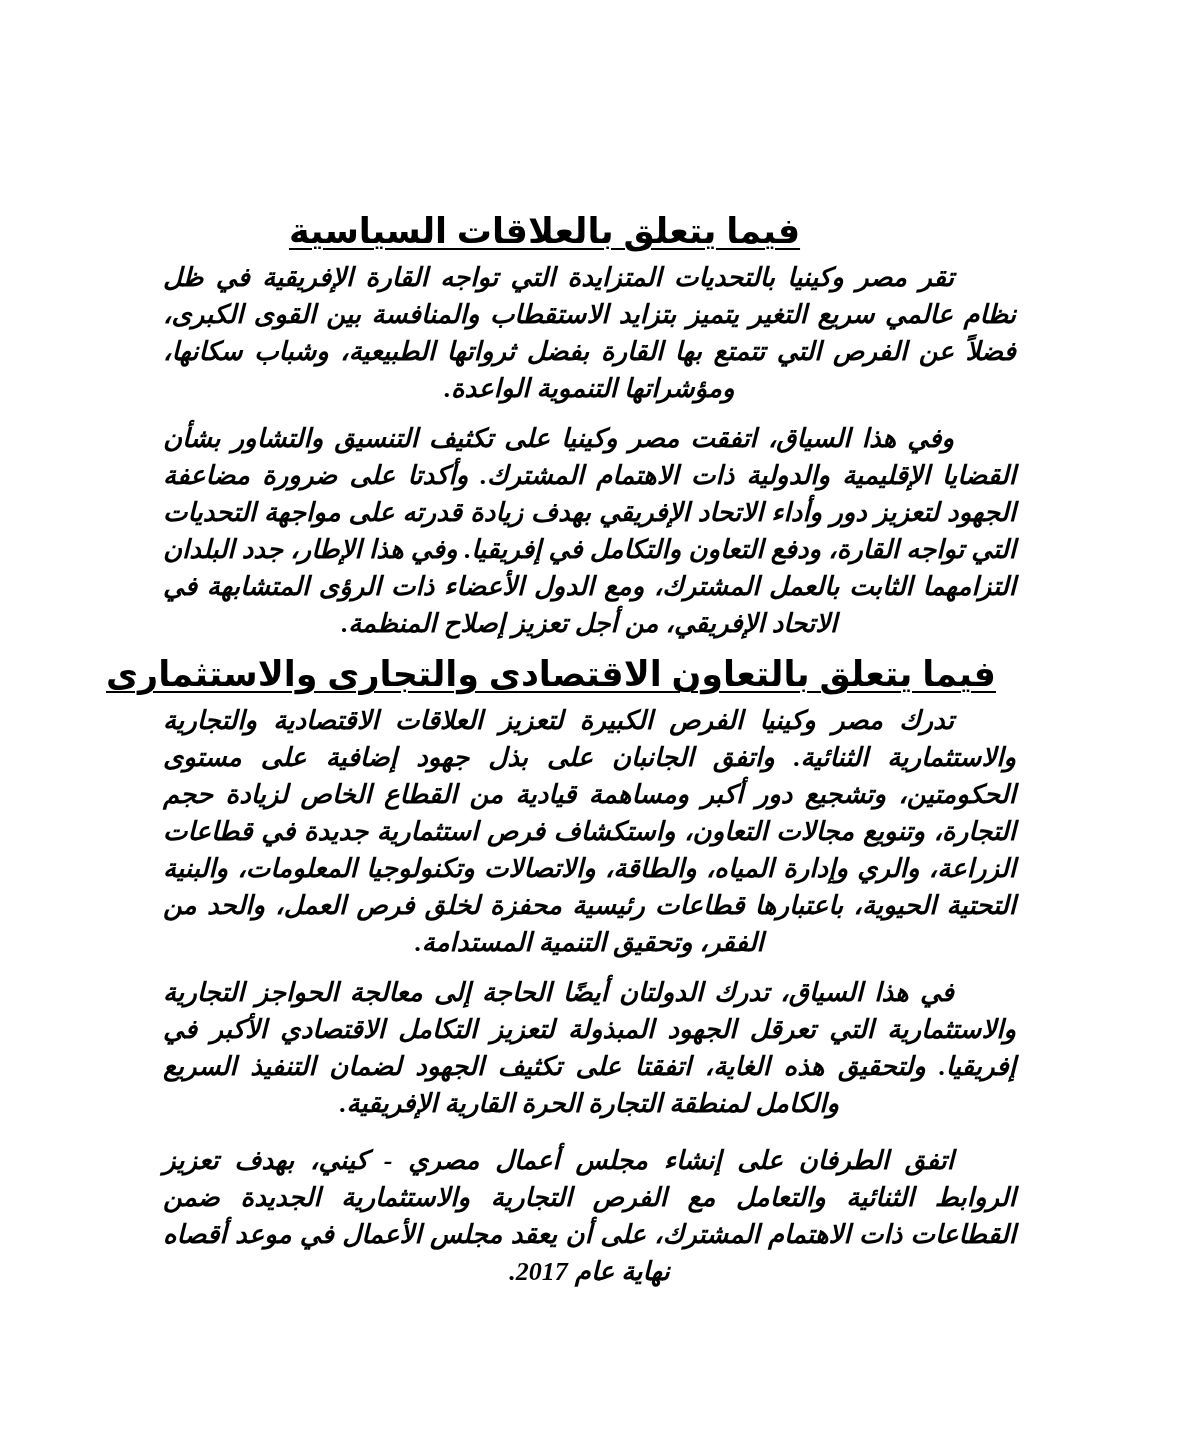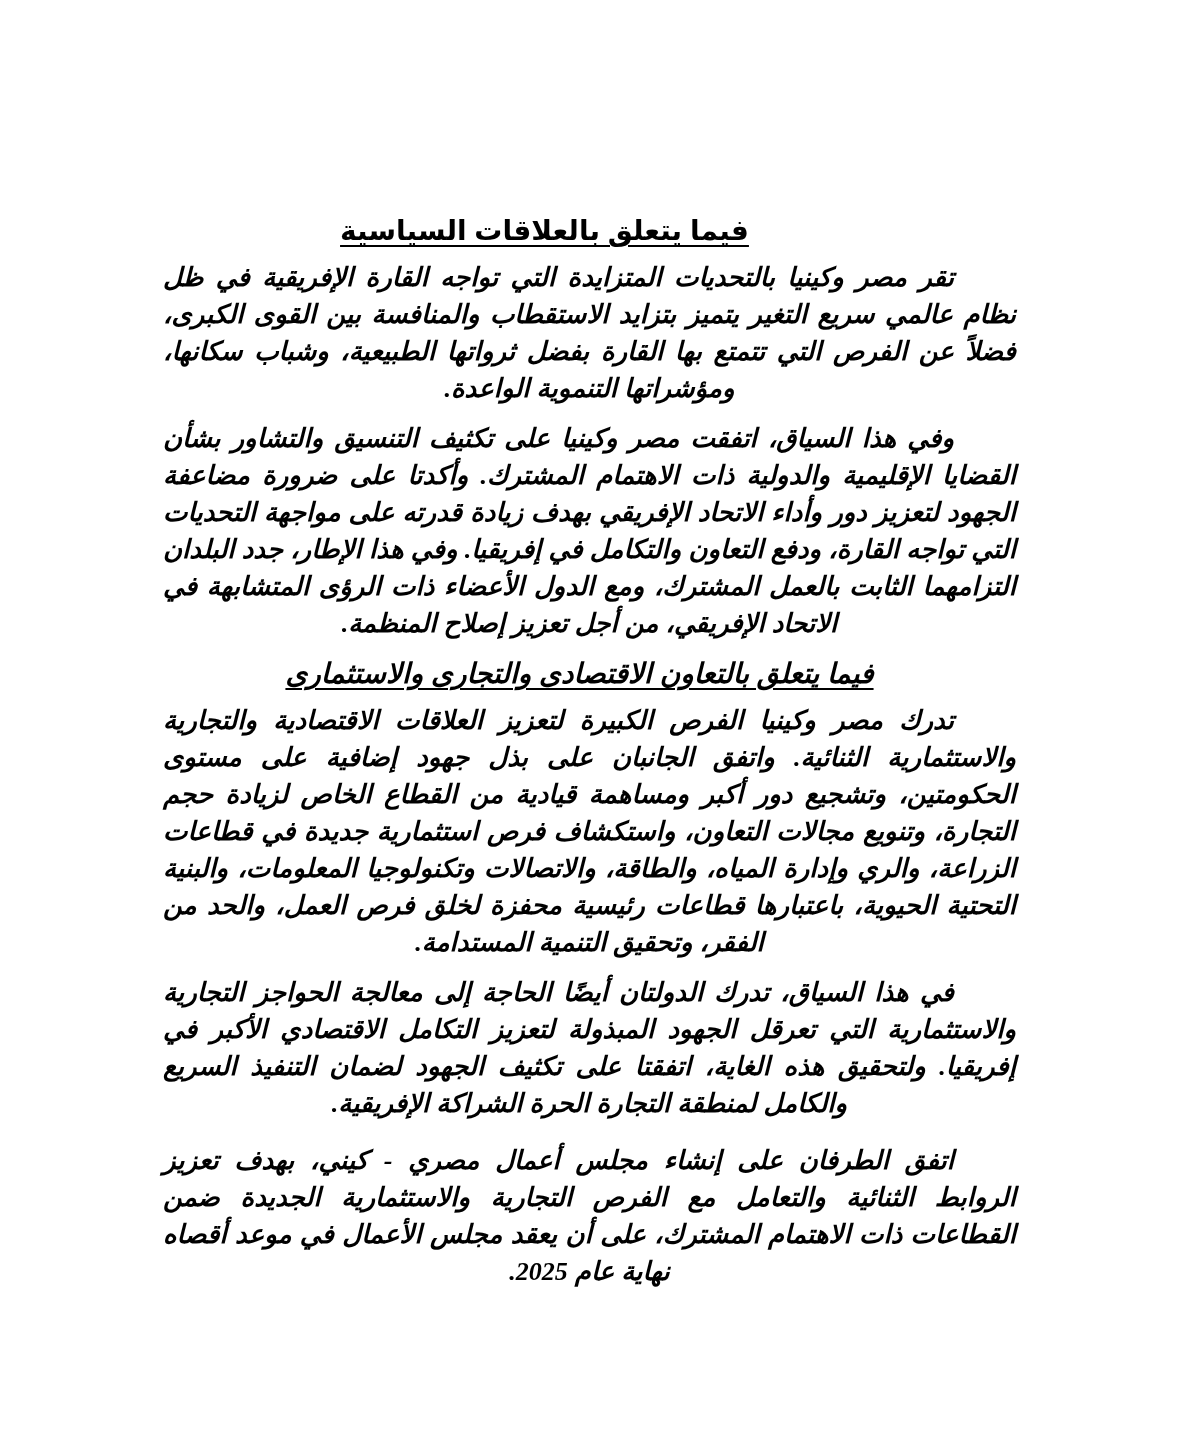--- a/index.html
+++ b/index.html
@@ -35,21 +35,21 @@
     width: 853px;
     direction: rtl;
     text-align: justify;
     text-justify: inter-word;
   }
 
   
   .section-heading {
     font-family: "Liberation Sans", "DejaVu Sans", sans-serif;
     font-weight: bold;
-    font-size: 28px;
+    font-size: 35px;
     line-height: 37px;
     text-align: center;
     text-decoration: underline;
     text-underline-offset: 5px;
     text-decoration-thickness: 2px;
     direction: rtl;
     margin: 0;
     white-space: nowrap;
   }
 
@@ -58,21 +58,20 @@
     text-align: center;
     padding-right: 90px;
     margin-bottom: 10px;
   }
 
   .heading-two {
     text-align: center;
     padding-right: 20px;
     margin-top: 12px;
     margin-bottom: 10px;
-    font-style: italic;
   }
 
   
   .para {
     font-family: "Liberation Serif", "DejaVu Serif", serif;
     font-weight: bold;
     font-size: 26px;
     line-height: 37px;
     direction: rtl;
     text-align: justify;
@@ -101,18 +100,18 @@
 
     <p class="para">تقر مصر وكينيا بالتحديات المتزايدة التي تواجه القارة الإفريقية في ظل نظام عالمي سريع التغير يتميز بتزايد الاستقطاب والمنافسة بين القوى الكبرى، فضلاً عن الفرص التي تتمتع بها القارة بفضل ثرواتها الطبيعية، وشباب سكانها، ومؤشراتها التنموية الواعدة.</p>
 
     <p class="para">وفي هذا السياق، اتفقت مصر وكينيا على تكثيف التنسيق والتشاور بشأن القضايا الإقليمية والدولية ذات الاهتمام المشترك. وأكدتا على ضرورة مضاعفة الجهود لتعزيز دور وأداء الاتحاد الإفريقي بهدف زيادة قدرته على مواجهة التحديات التي تواجه القارة، ودفع التعاون والتكامل في إفريقيا. وفي هذا الإطار، جدد البلدان التزامهما الثابت بالعمل المشترك، ومع الدول الأعضاء ذات الرؤى المتشابهة في الاتحاد الإفريقي، من أجل تعزيز إصلاح المنظمة.</p>
 
 
     <h2 class="section-heading heading-two">فيما يتعلق بالتعاون الاقتصادى والتجارى والاستثمارى</h2>
 
     <p class="para">تدرك مصر وكينيا الفرص الكبيرة لتعزيز العلاقات الاقتصادية والتجارية والاستثمارية الثنائية. واتفق الجانبان على بذل جهود إضافية على مستوى الحكومتين، وتشجيع دور أكبر ومساهمة قيادية من القطاع الخاص لزيادة حجم التجارة، وتنويع مجالات التعاون، واستكشاف فرص استثمارية جديدة في قطاعات الزراعة، والري وإدارة المياه، والطاقة، والاتصالات وتكنولوجيا المعلومات، والبنية التحتية الحيوية، باعتبارها قطاعات رئيسية محفزة لخلق فرص العمل، والحد من الفقر، وتحقيق التنمية المستدامة.</p>
 
-    <p class="para gap-after">في هذا السياق، تدرك الدولتان أيضًا الحاجة إلى معالجة الحواجز التجارية والاستثمارية التي تعرقل الجهود المبذولة لتعزيز التكامل الاقتصادي الأكبر في إفريقيا. ولتحقيق هذه الغاية، اتفقتا على تكثيف الجهود لضمان التنفيذ السريع والكامل لمنطقة التجارة الحرة الشراكة الإفريقية.</p>
+    <p class="para gap-after">في هذا السياق، تدرك الدولتان أيضًا الحاجة إلى معالجة الحواجز التجارية والاستثمارية التي تعرقل الجهود المبذولة لتعزيز التكامل الاقتصادي الأكبر في إفريقيا. ولتحقيق هذه الغاية، اتفقتا على تكثيف الجهود لضمان التنفيذ السريع والكامل لمنطقة التجارة الحرة القارية الإفريقية.</p>
 
-    <p class="para">اتفق الطرفان على إنشاء مجلس أعمال مصري - كيني، بهدف تعزيز الروابط الثنائية والتعامل مع الفرص التجارية والاستثمارية الجديدة ضمن القطاعات ذات الاهتمام المشترك، على أن يعقد مجلس الأعمال في موعد أقصاه نهاية عام 2025.</p>
+    <p class="para">اتفق الطرفان على إنشاء مجلس أعمال مصري - كيني، بهدف تعزيز الروابط الثنائية والتعامل مع الفرص التجارية والاستثمارية الجديدة ضمن القطاعات ذات الاهتمام المشترك، على أن يعقد مجلس الأعمال في موعد أقصاه نهاية عام 2017.</p>
 
   </div>
 </div>
 
 </body></html>

